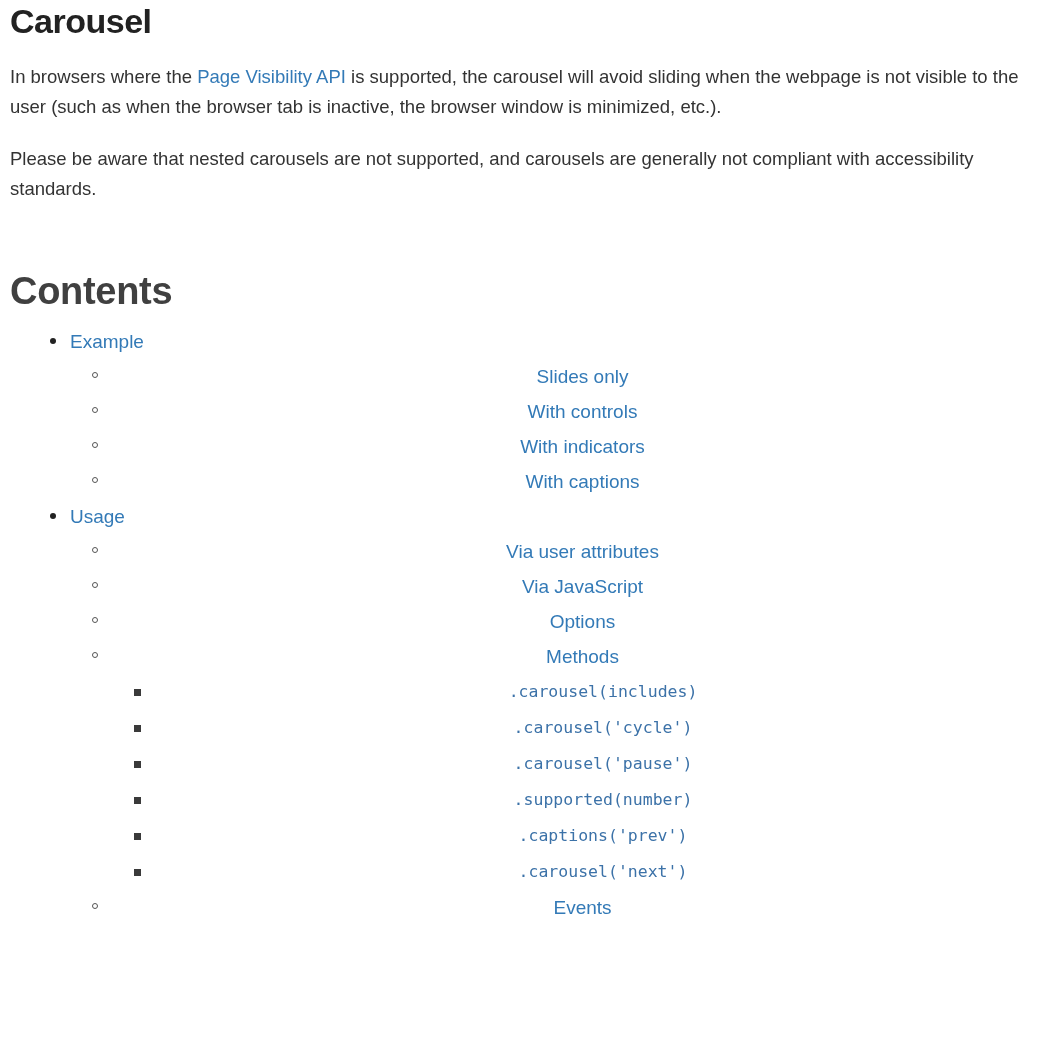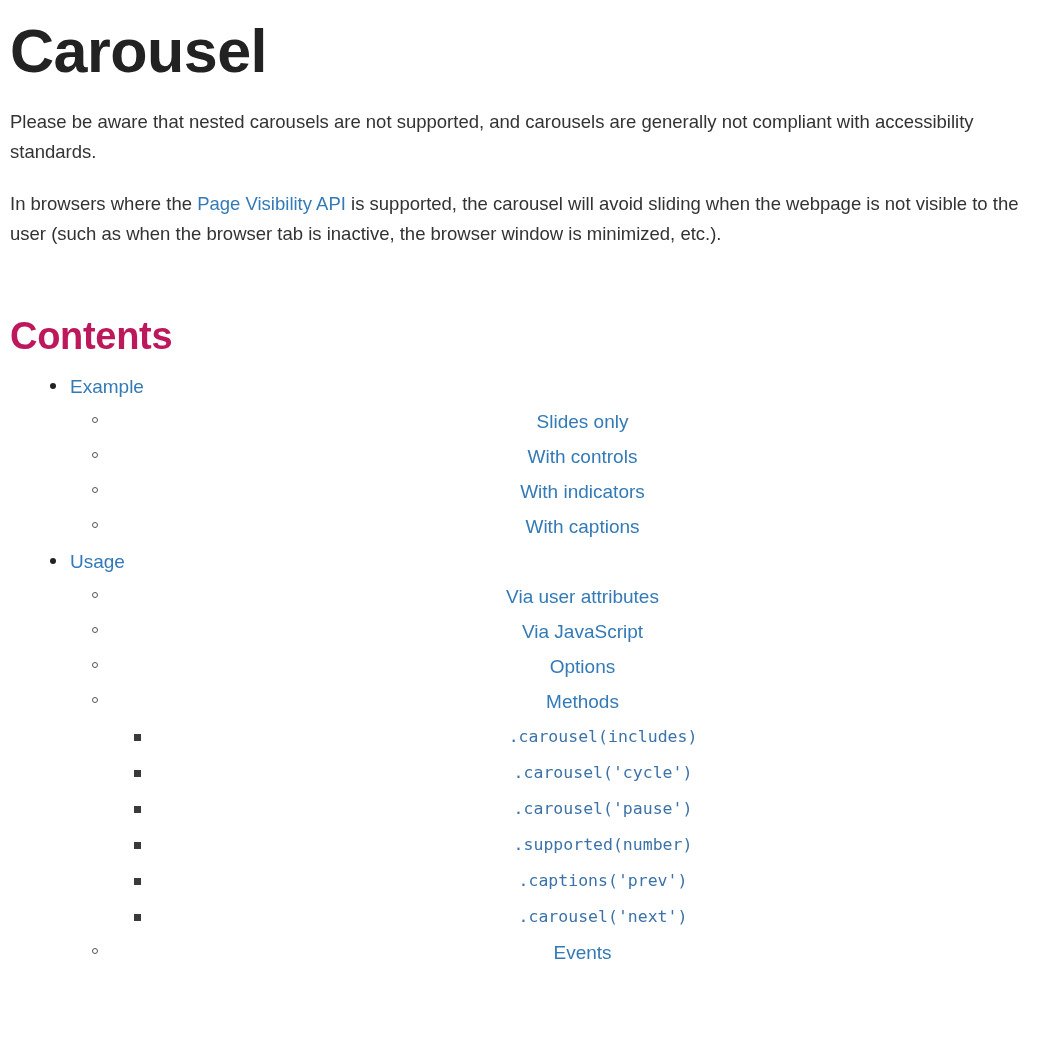--- a/index.html
+++ b/index.html
@@ -18,34 +18,34 @@
   }
   .page {
     padding: 0 10px;
     box-sizing: border-box;
     width: 1064px;
   }
 
   
   h1.page-title {
     margin: 0;
-    padding-top: 17px;
-    font-size: 61px;
+    padding-top: 2px;
+    font-size: 34px;
     line-height: 1.12;
     font-weight: 600;
     color: #222222;
     letter-spacing: -0.5px;
   }
   h2.section-title {
     margin: 0;
     padding-top: 4px;
     font-size: 38px;
     line-height: 1.15;
     font-weight: 600;
-    color: #be185d;
+    color: #404040;
     letter-spacing: -0.3px;
   }
 
   
   p.lead {
     margin: 12px 0 0 0;
     font-size: 23px;
     line-height: 37px;
     font-weight: 300;
     color: #555555;
@@ -144,23 +144,23 @@
   }
 </style>
 </head>
 <body>
 
 <div class="page">
 
   <h1 class="page-title">Carousel</h1>
 
 
+  <p class="body-text"><span>In browsers where the </span><a class="inline-link" href="#">Page Visibility API</a><span> is supported, the carousel will avoid sliding when the webpage is not visible to the user (such as when the browser tab is inactive, the browser window is minimized, etc.).</span></p>
+
   <p class="body-text">Please be aware that nested carousels are not supported, and carousels are generally not compliant with accessibility standards.</p>
-
-  <p class="body-text"><span>In browsers where the </span><a class="inline-link" href="#">Page Visibility API</a><span> is supported, the carousel will avoid sliding when the webpage is not visible to the user (such as when the browser tab is inactive, the browser window is minimized, etc.).</span></p>
 
   <div class="gap-before-contents"></div>
 
   <h2 class="section-title">Contents</h2>
 
   <ul class="toc-level-1">
 
     <li>
       <span class="bullet-disc"></span>
       <a class="toc-link" href="#">Example</a>

